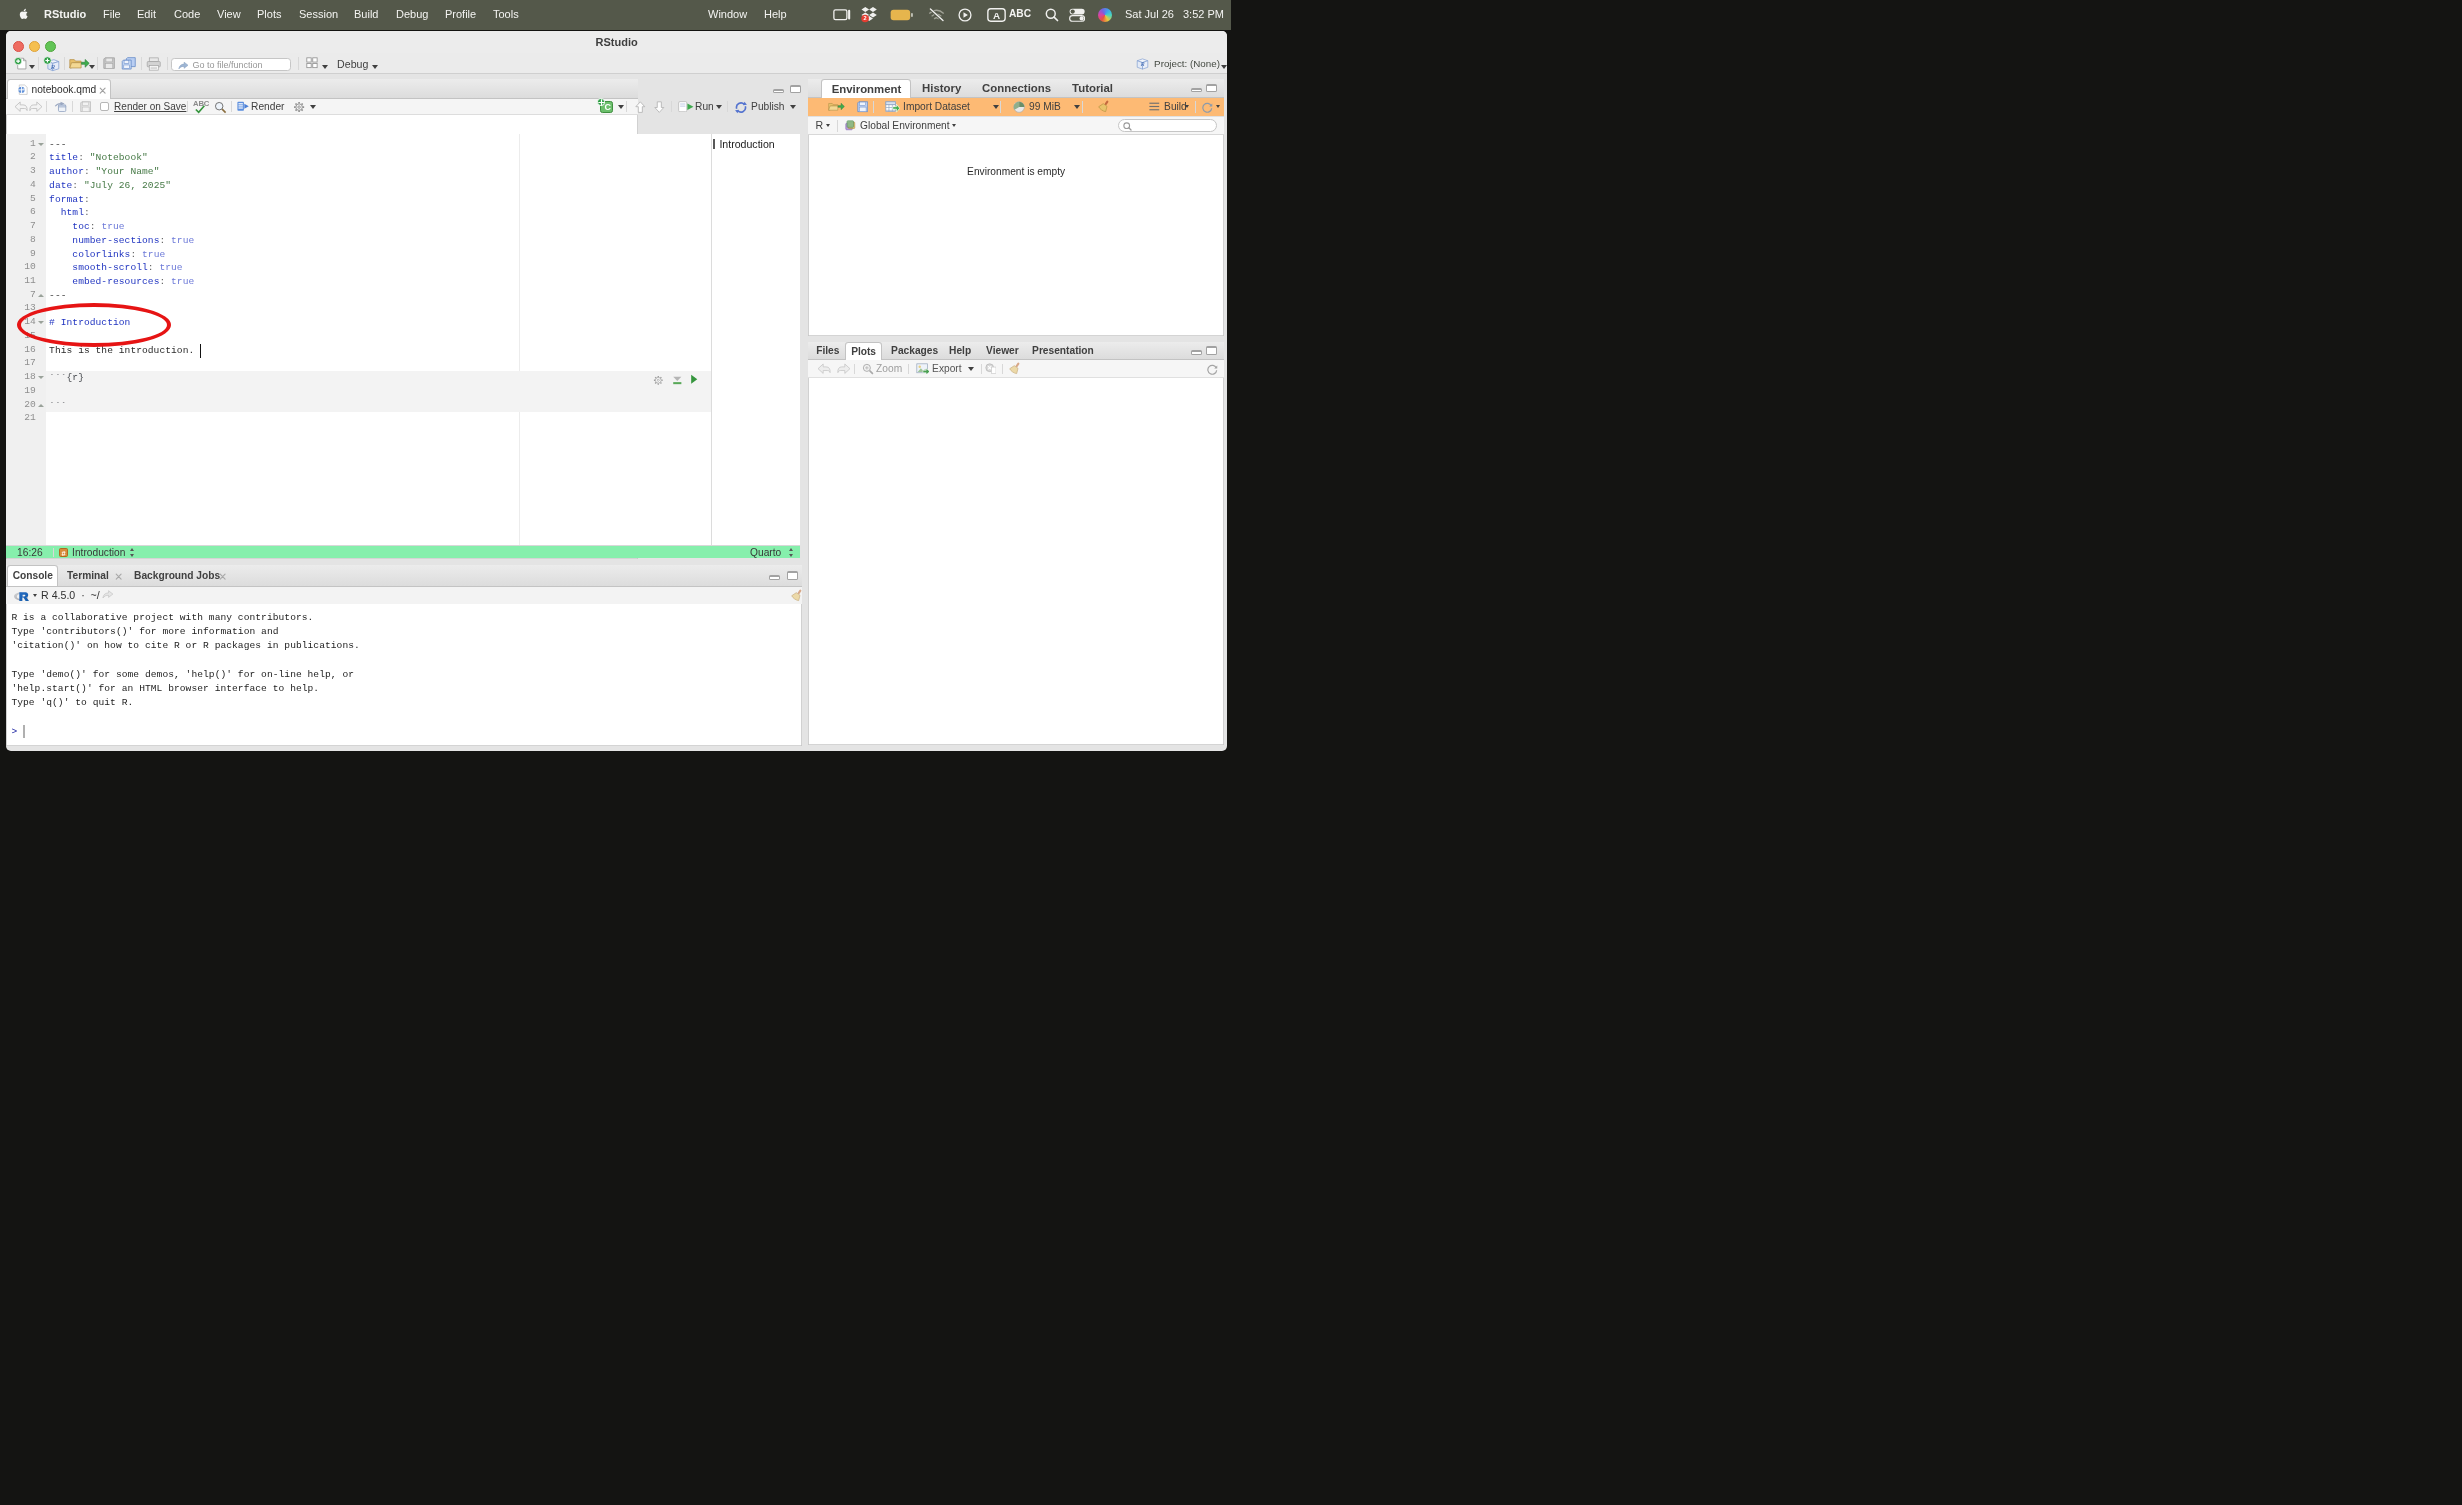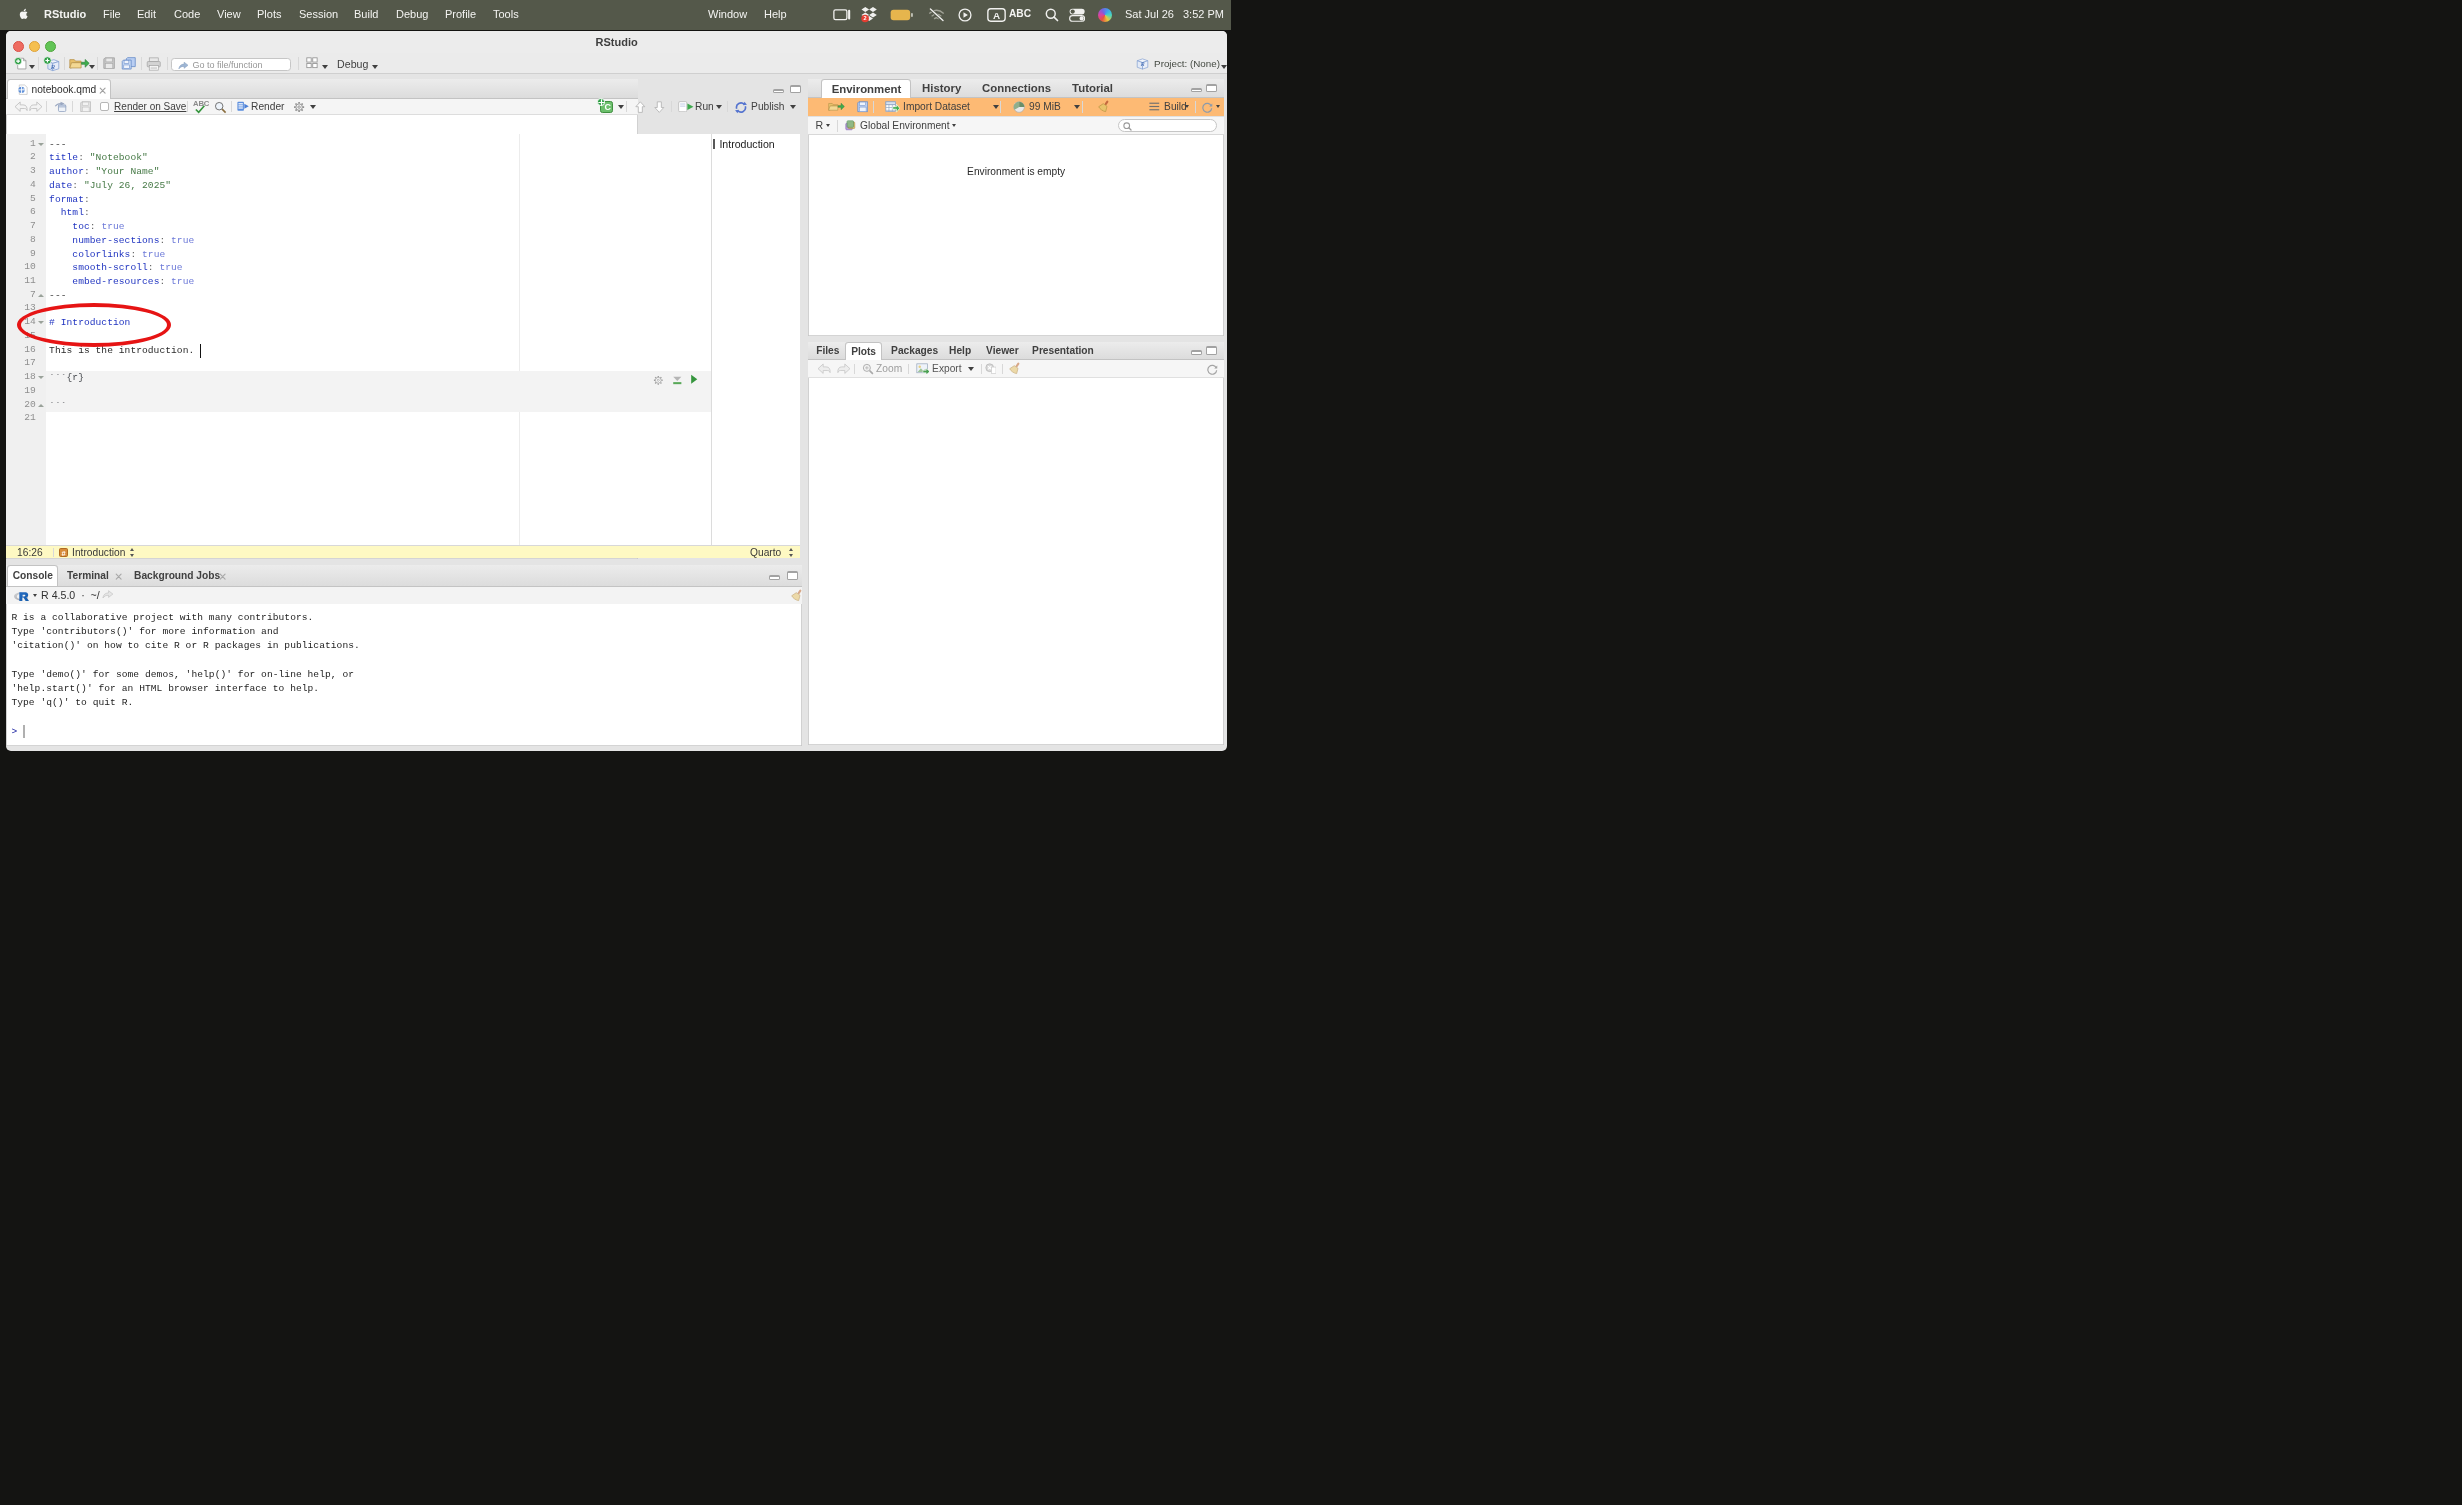--- a/index.html
+++ b/index.html
@@ -354,21 +354,21 @@
       <svg class="ab" style="left:666px;top:242px;" width="10.6" height="9" viewBox="0 0 13 11">
           <path d="M1.5 1 6.5 6 11.5 1z" fill="#b5b5b5"></path>
           <rect x="1.5" y="7.5" width="10" height="2.5" fill="#58a858"></rect>
         </svg>
       <svg class="ab" style="left:684px;top:240px;" width="8.1" height="10.6" viewBox="0 0 10 13">
           <path d="M1.5 1 9 6.5 1.5 12z" fill="#35953d"></path>
         </svg>
       <div class="ab" style="left:10.6px;top:169px;width:146px;height:36px;border:4.5px solid #e61414;border-radius:50%;"></div>
       <div class="ab" style="left:194px;top:210px;width:1.3px;height:13.7px;background:#111;"></div>
     </div>
-    <div class="ab" style="left:0;top:466px;width:794px;height:13px;background:#fef9c3;border-top:0.8px solid #d8d8d8;box-sizing:border-box;padding-left:13px;">
+    <div class="ab" style="left:0;top:466px;width:794px;height:13px;background:#86efac;border-top:0.8px solid #d8d8d8;box-sizing:border-box;padding-left:13px;">
       <span class="ab" style="left:11px;top:0.8px;font-size:10.2px;color:#383838;">16:26</span>
       <div class="sep" style="left:47px;top:1.6px;height:9.8px;"></div>
       <div class="ab" style="left:53px;top:2px;width:9px;height:9px;background:#d88c3a;border:0.8px solid #b06a20;border-radius:1.6px;box-sizing:border-box;">
           <span class="ab" style="left:1.3px;top:-0.4px;font-size:7.3px;font-weight:bold;color:#fff;">#</span>
         </div>
       <span class="ab" style="left:66px;top:0.8px;font-size:10.2px;color:#383838;">Introduction</span>
       <div class="updn" style="left:124px;top:2.4px;border-bottom:3.7px solid #555;"></div>
       <div class="updn" style="left:124px;top:7.7px;border-top:3.7px solid #555;"></div>
       <span class="ab" style="left:744px;top:0.8px;font-size:10.2px;color:#383838;">Quarto</span>
       <div class="updn" style="left:783px;top:2.4px;border-bottom:3.7px solid #555;"></div>

